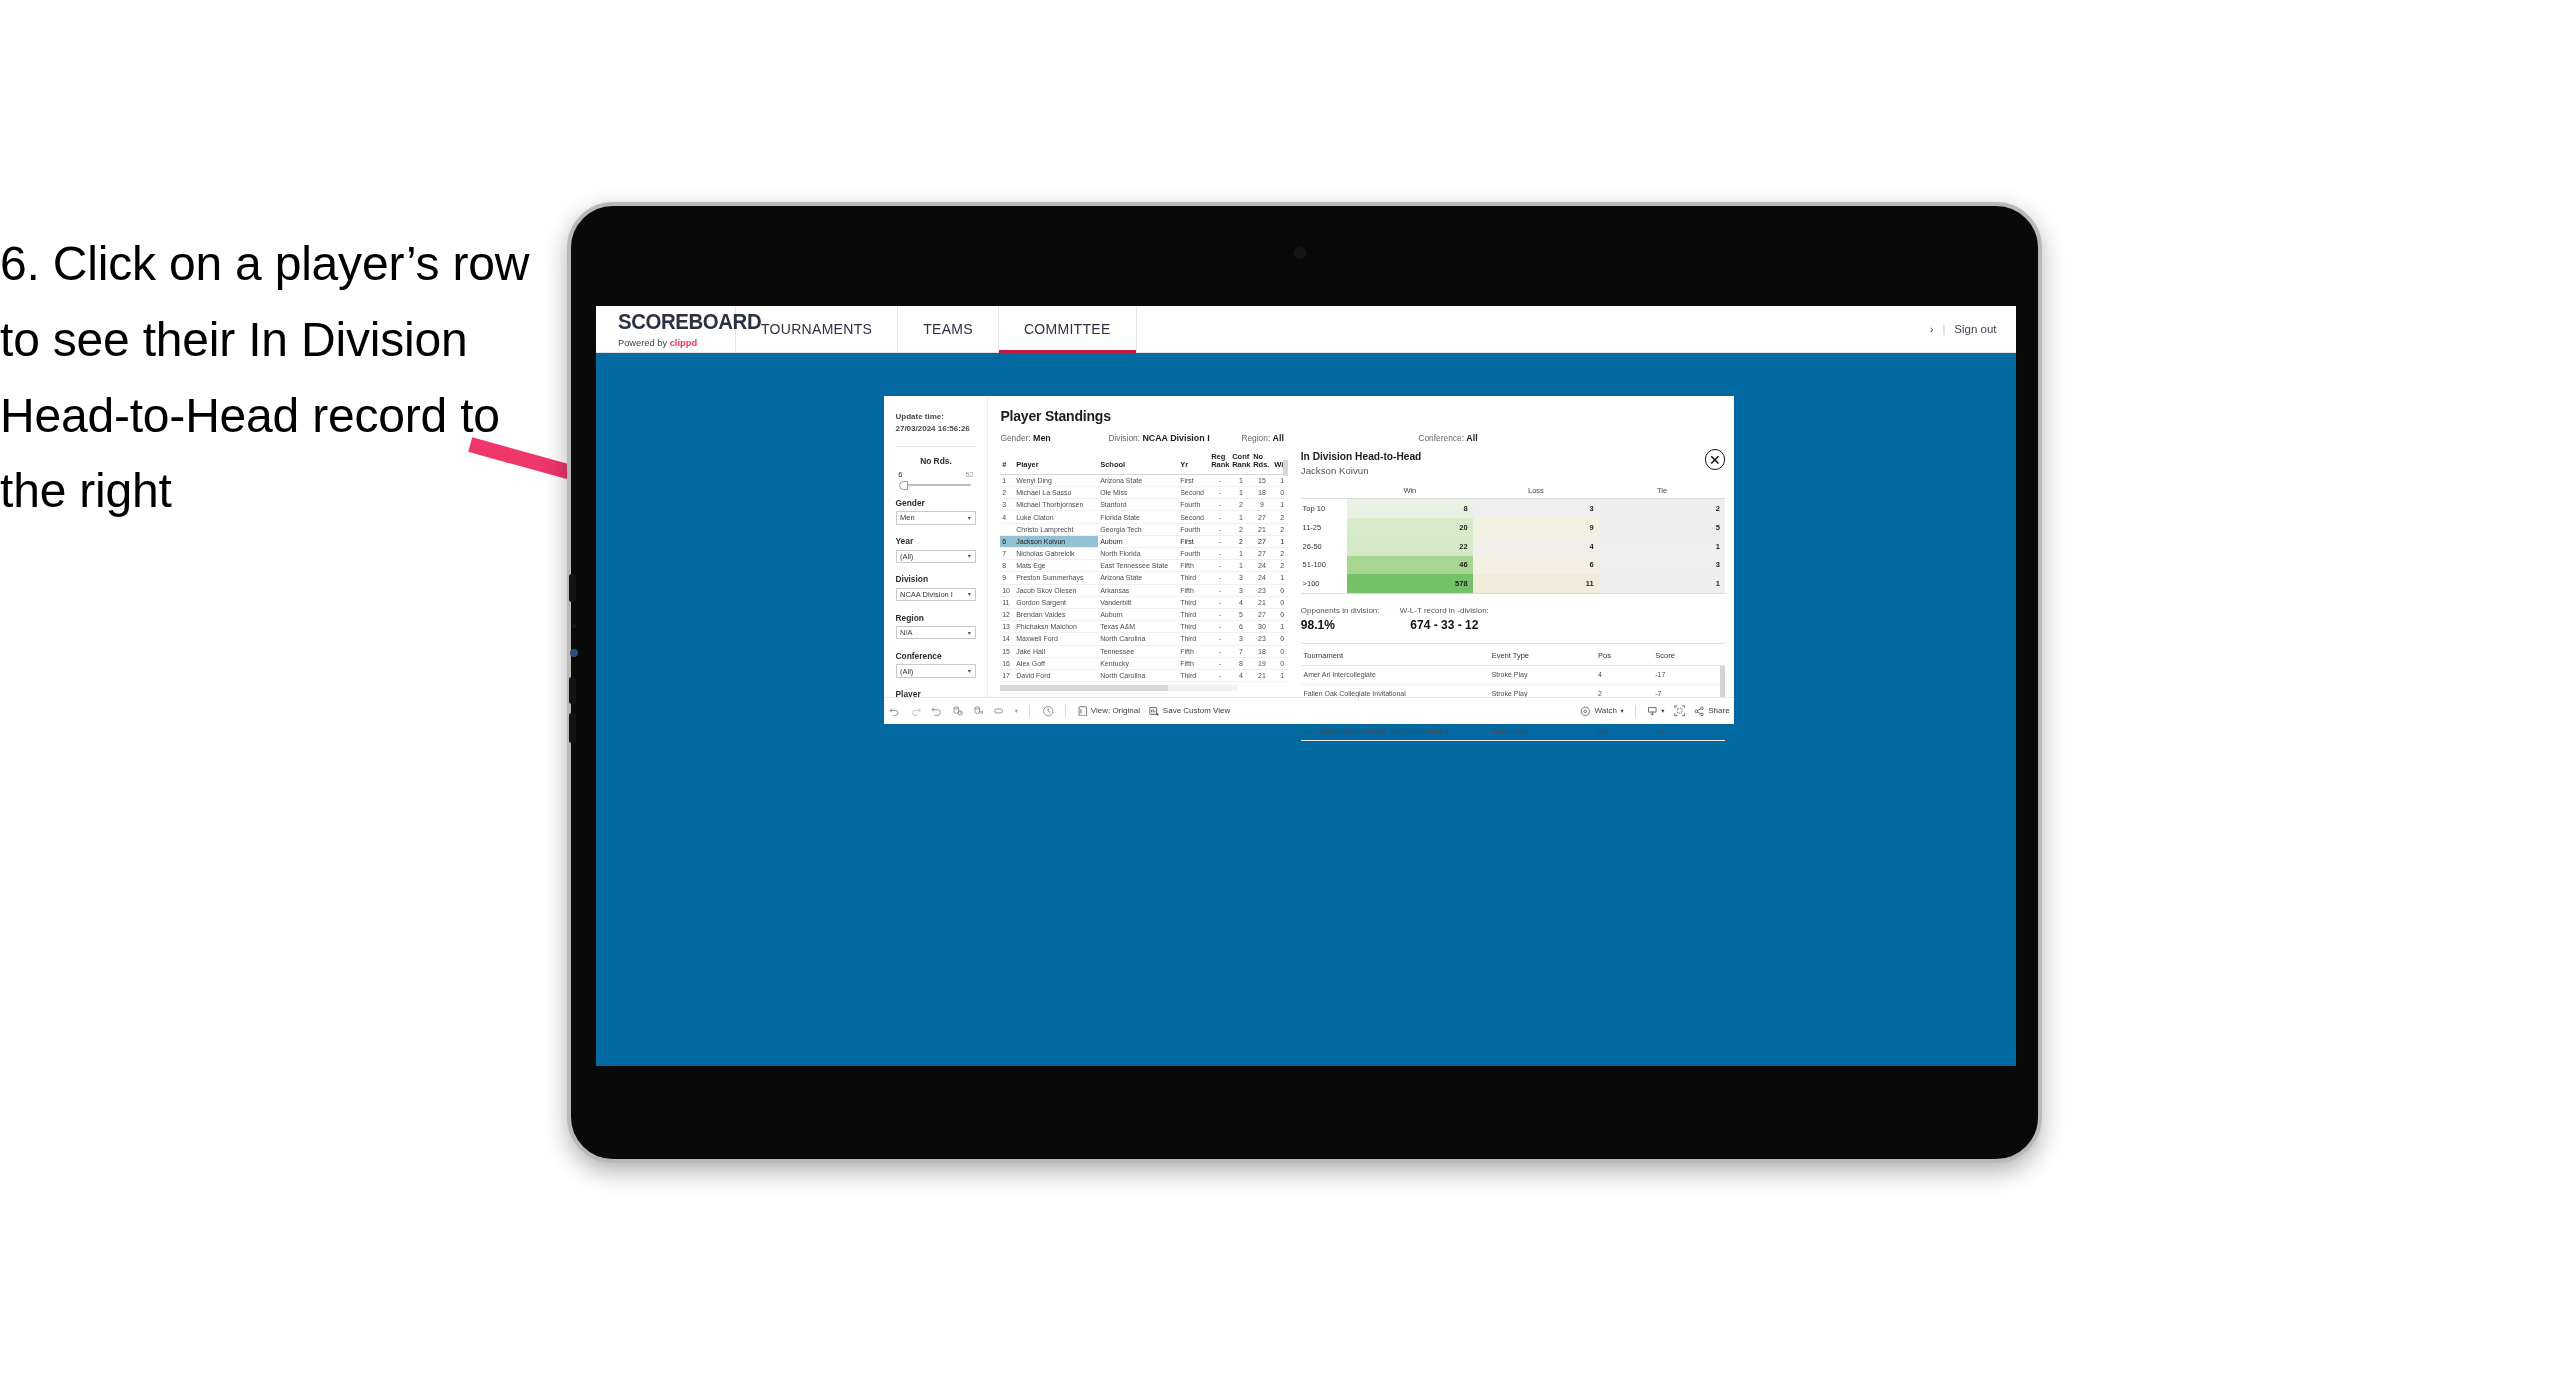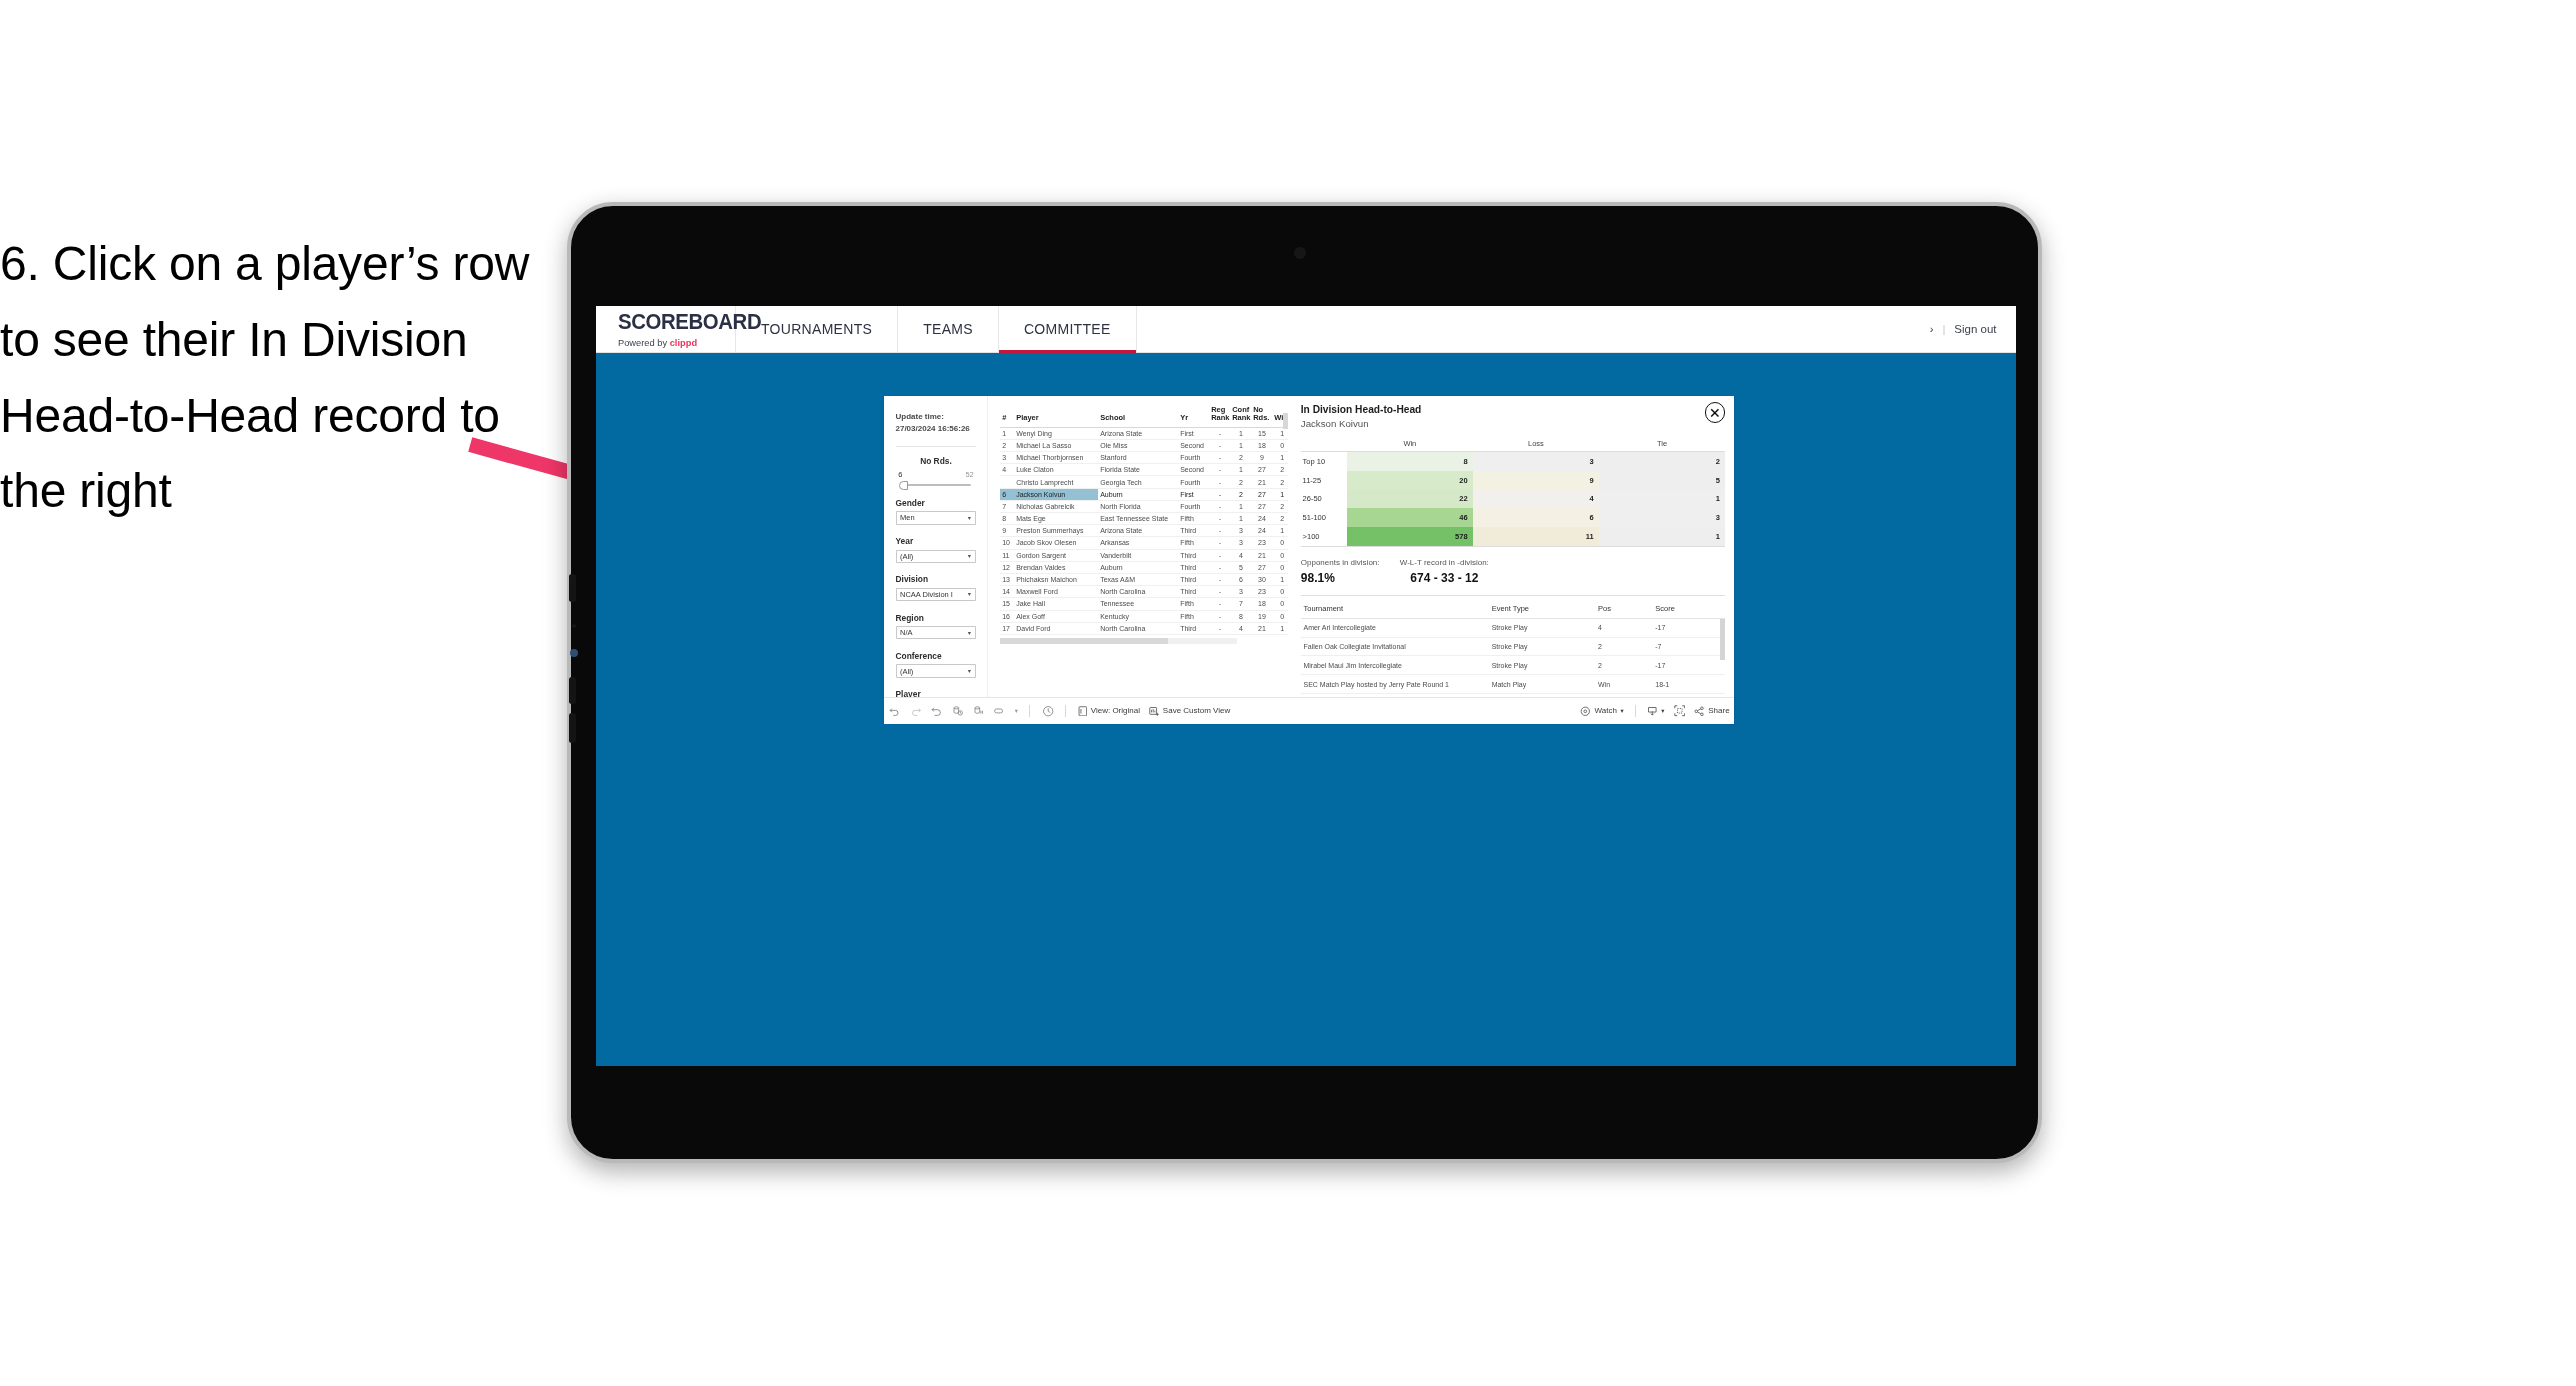--- a/index.html
+++ b/index.html
@@ -271,20 +271,41 @@
             <div class="fgroup">
               <div class="flabel">Player</div>
               <div class="fselect">
                 <span class="v">(All)</span>
                 <span class="caret">▼</span>
               </div>
             </div>
           </div>
 
           <div id="mainpanel">
+            <div id="ph">
+              <h1>Player Standings</h1>
+              <div id="ph-meta">
+                <div class="mi">
+                  <span>Gender:</span>
+                  <b>Men</b>
+                </div>
+                <div class="mi">
+                  <span>Division:</span>
+                  <b>NCAA Division I</b>
+                </div>
+                <div class="mi">
+                  <span>Region:</span>
+                  <b>All</b>
+                </div>
+                <div class="mi">
+                  <span>Conference:</span>
+                  <b>All</b>
+                </div>
+              </div>
+            </div>
 
             <div id="panel-body">
 
               <div id="standings-wrap" style="position:relative;">
                 <div id="std-scroll">
                   <table class="std">
                     <thead>
                       <tr>
                         <th class="c-num">#</th>
                         <th class="c-player">Player</th>

